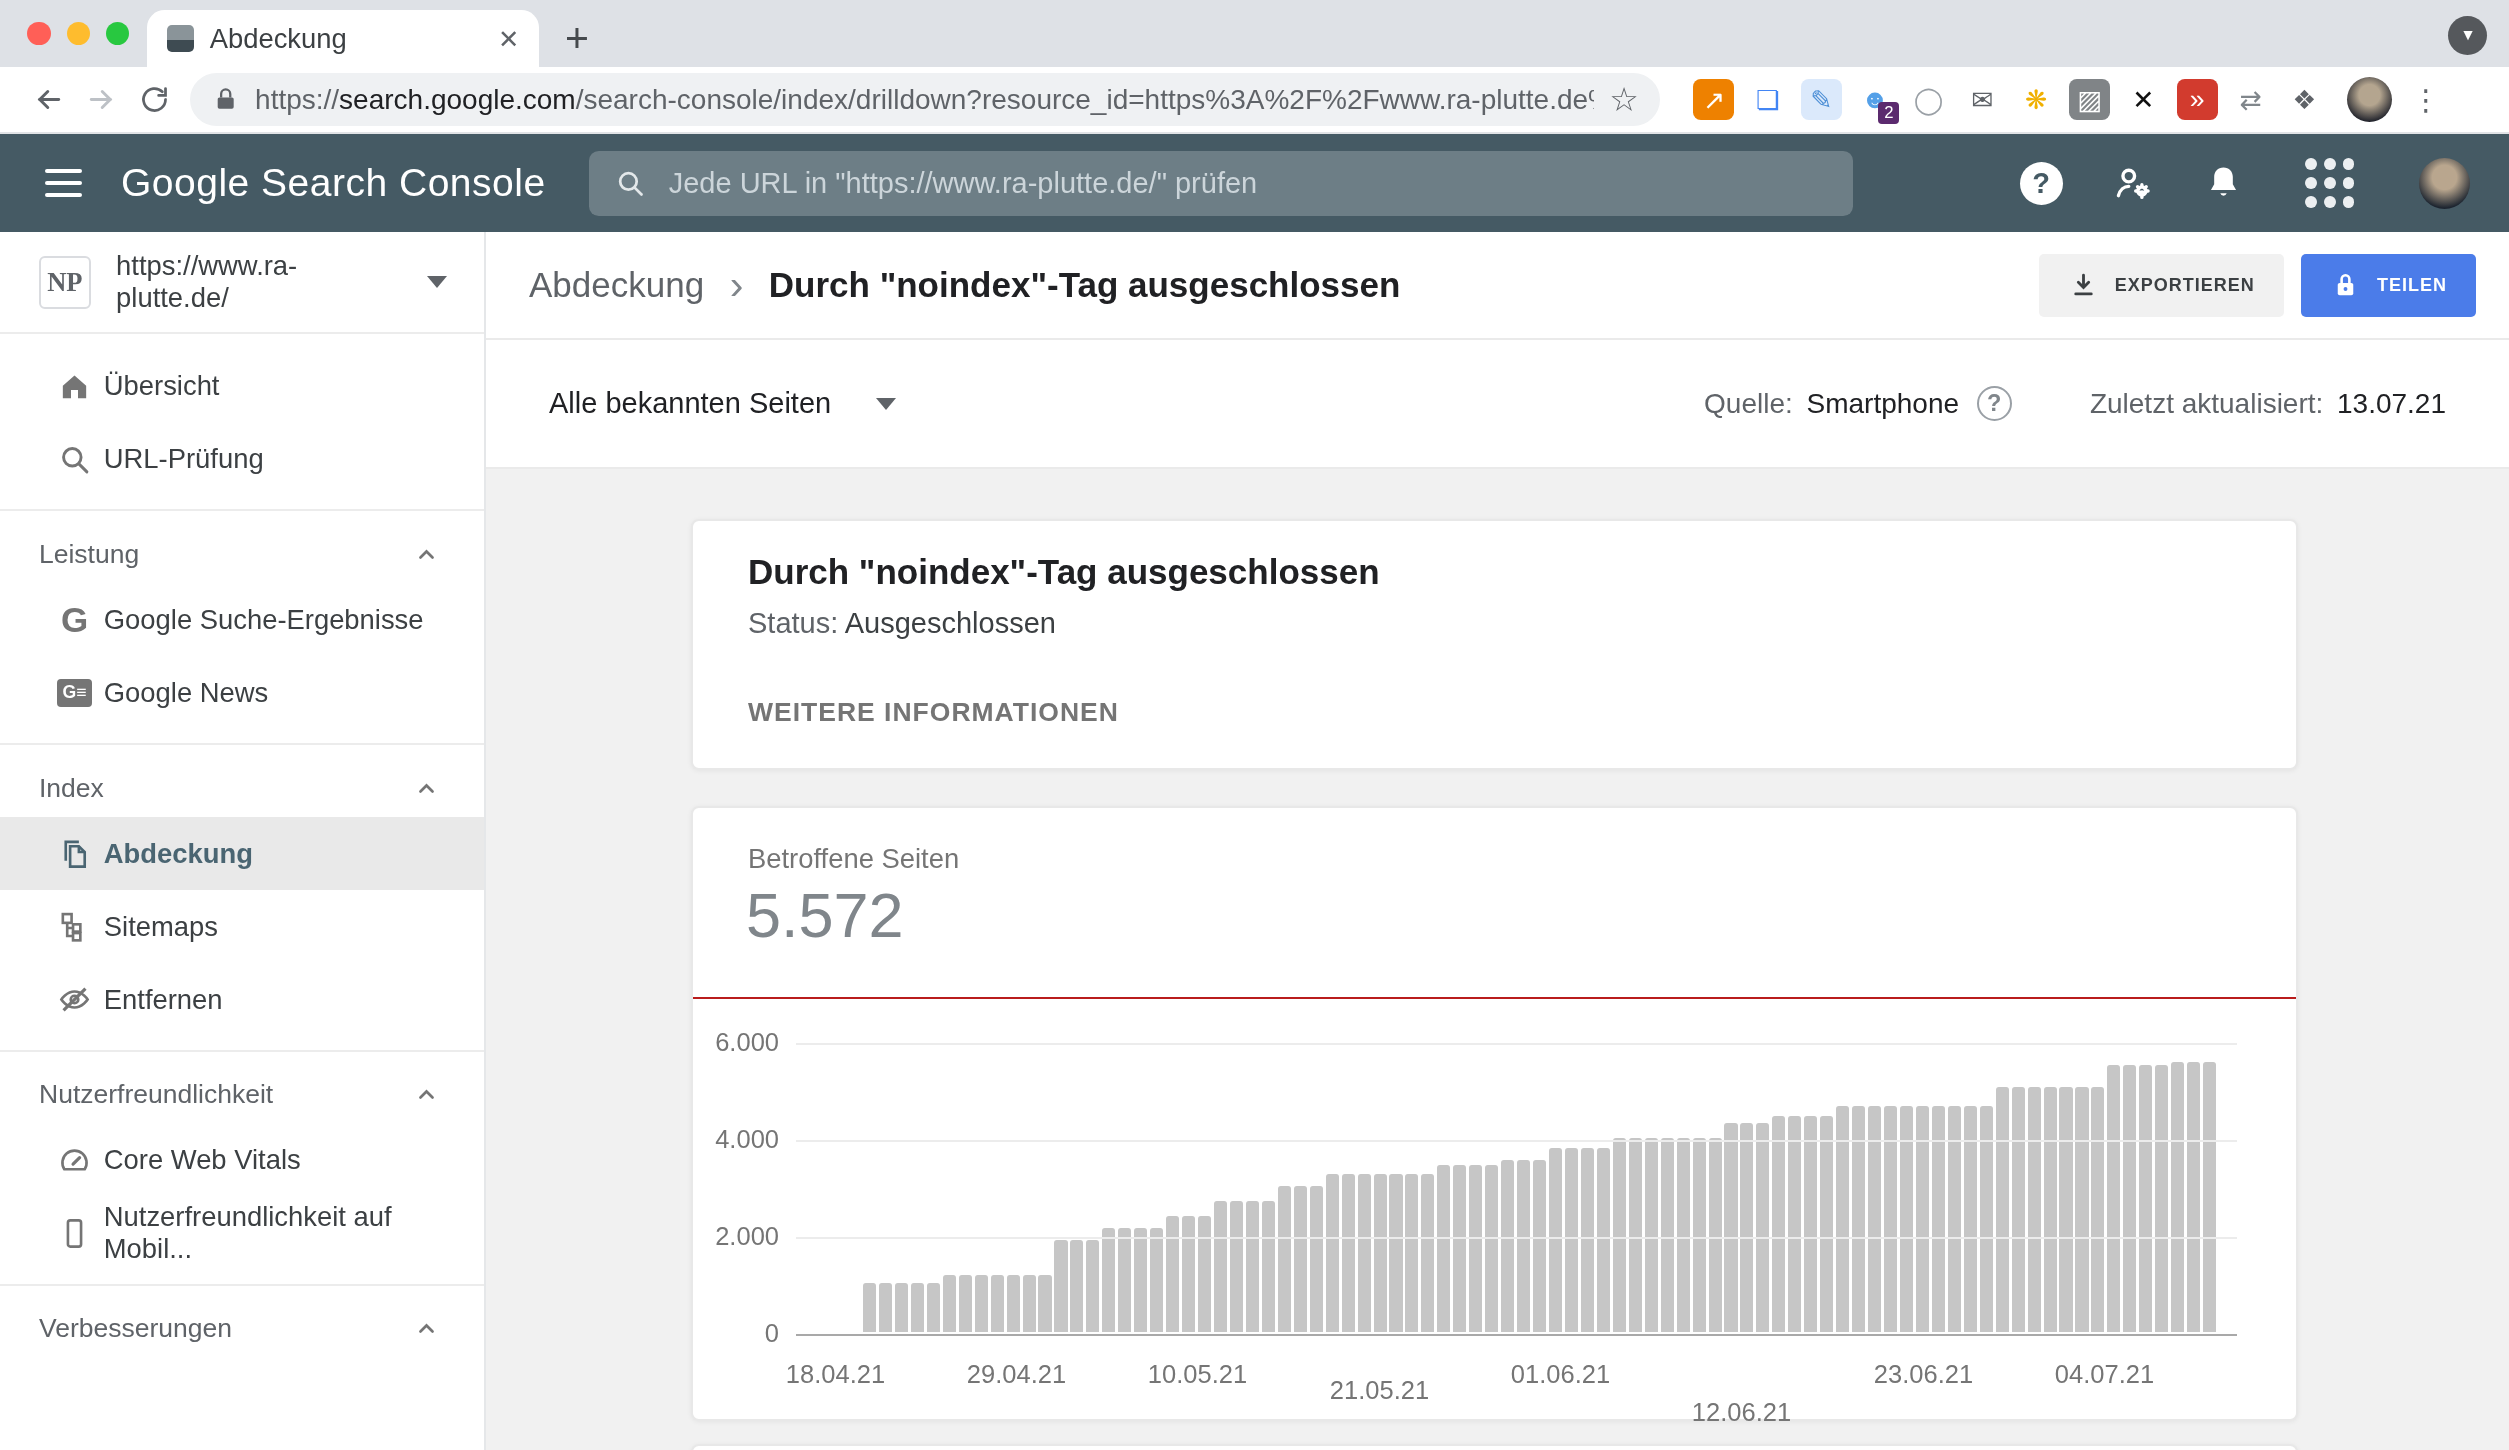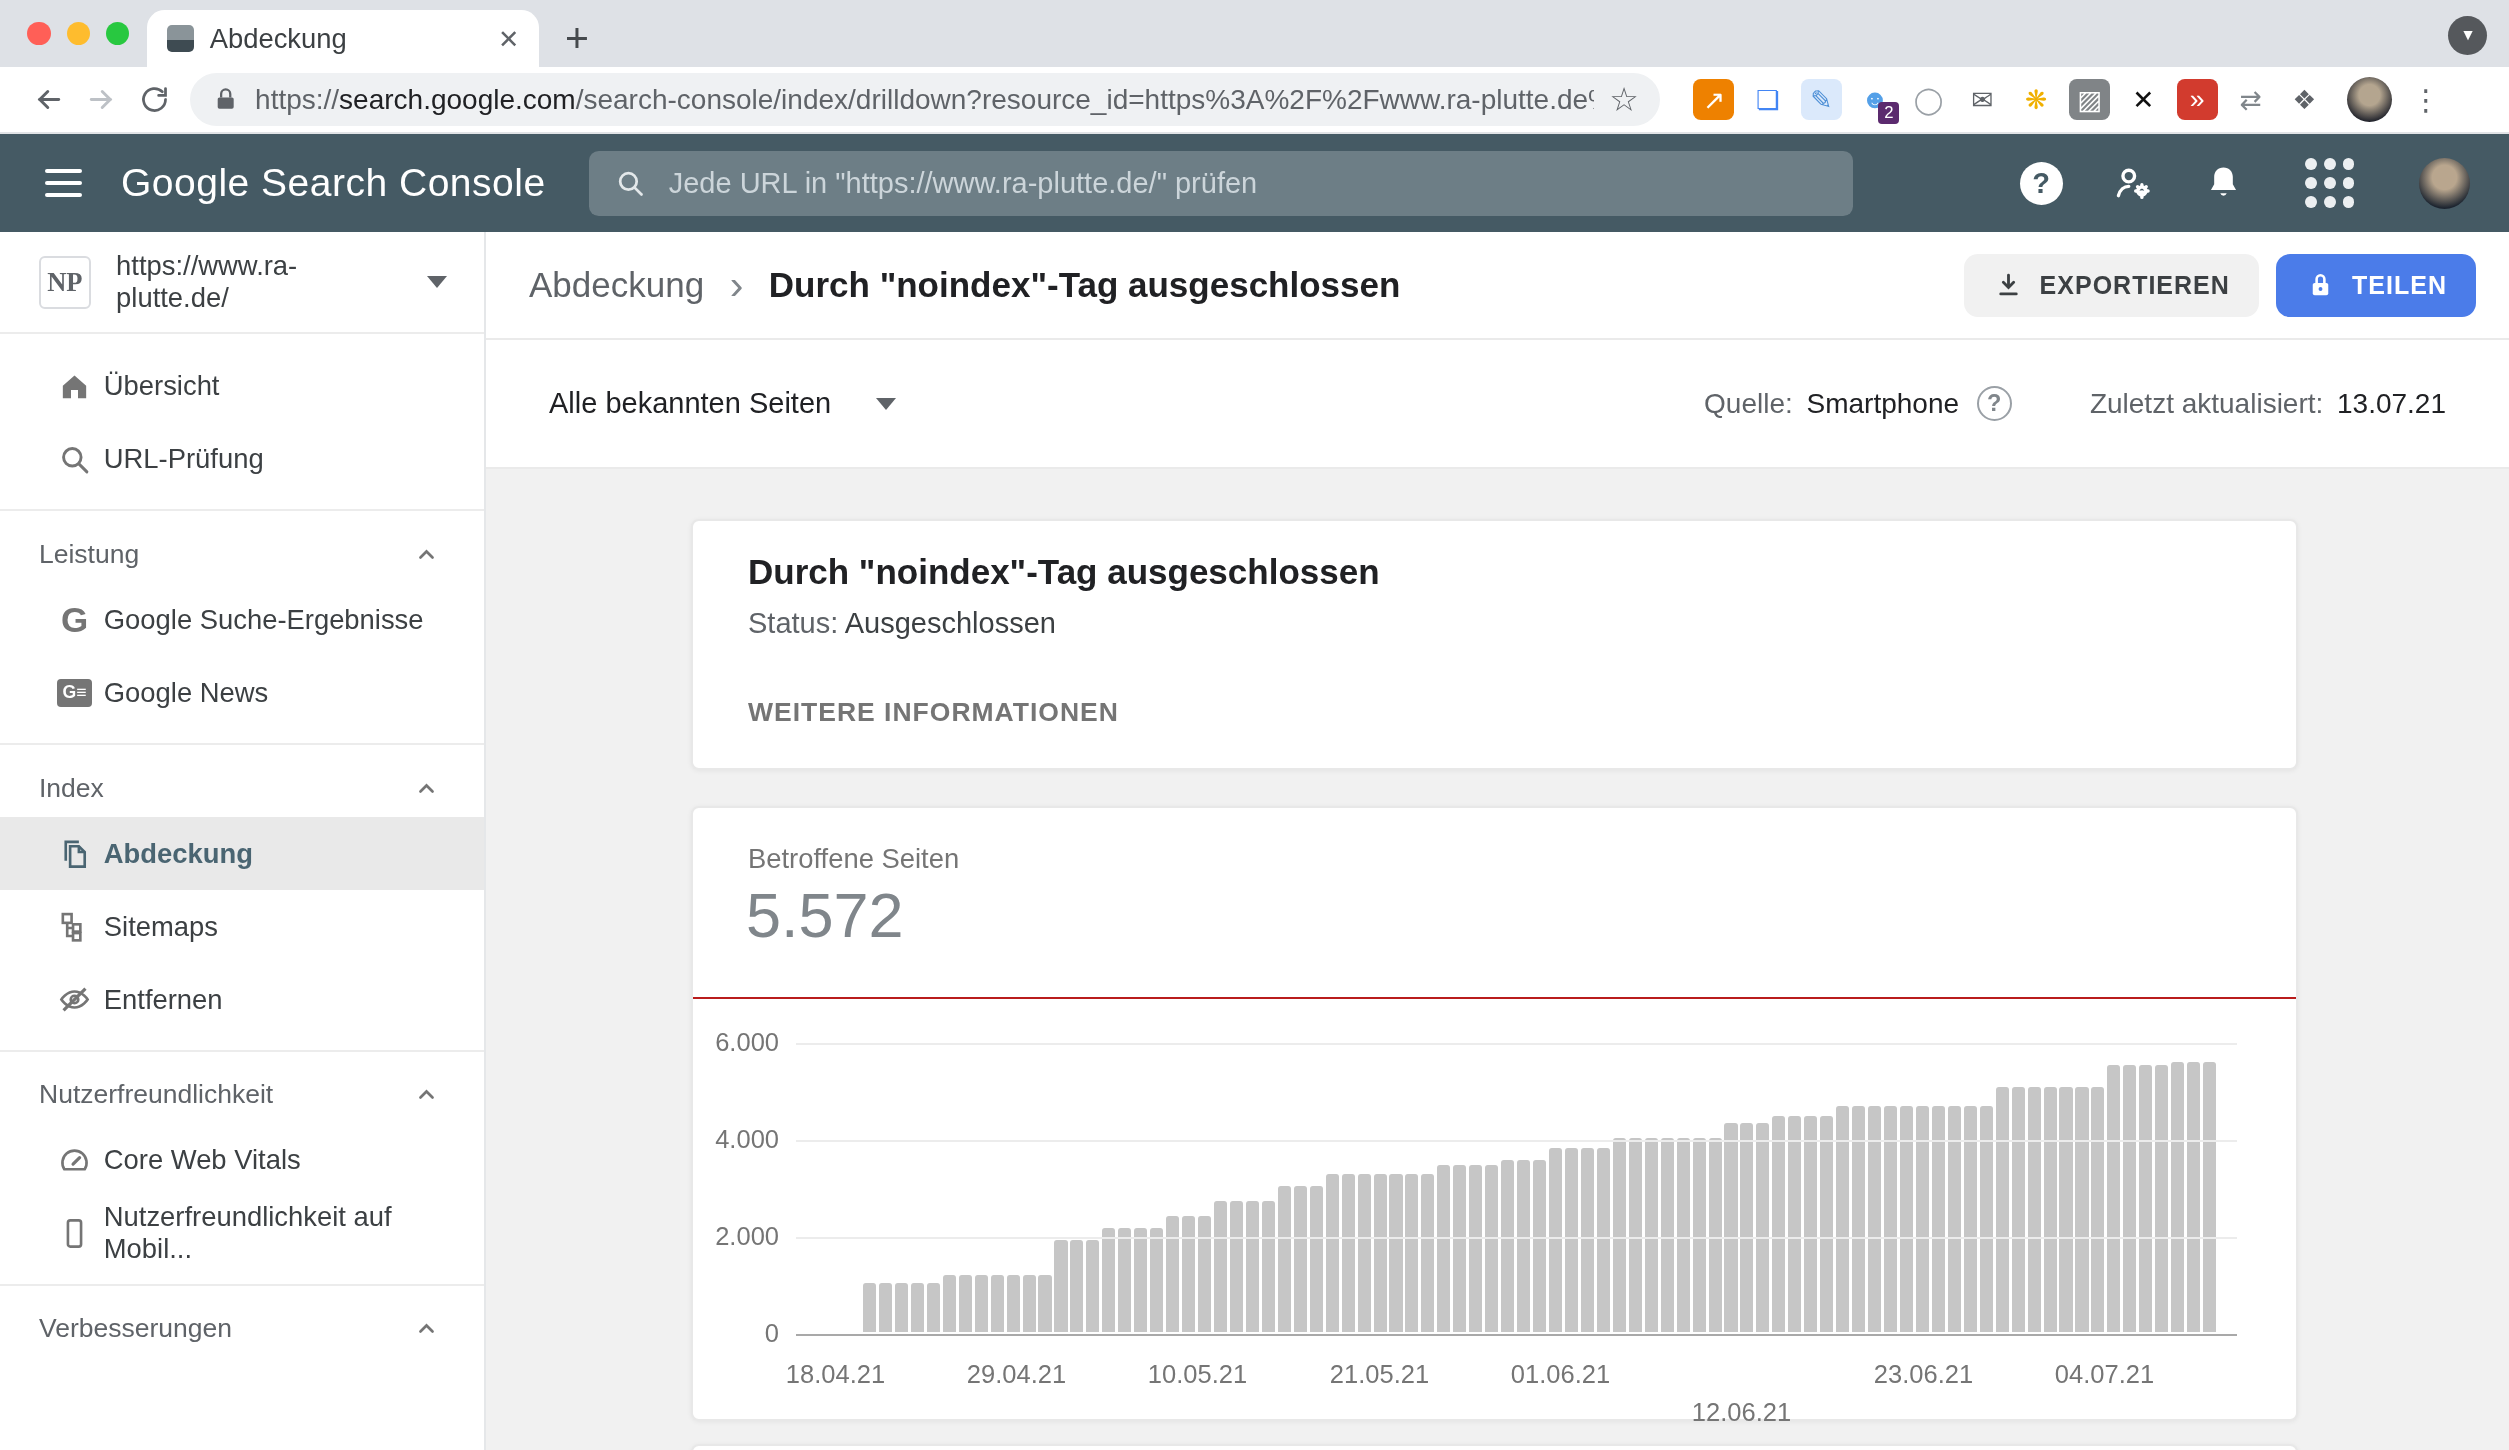--- a/index.html
+++ b/index.html
@@ -69,22 +69,22 @@
   .nav-item.selected{background:#e9e9e9;color:#4a6572;font-weight:700}
   .sec-div{border-top:2px solid #ececec;margin-top:13.7px}
   .sec-head{display:flex;align-items:center;padding:27.4px 43px 13.7px 39px;font-size:26.5px;color:#5f6368}
   .sec-head .chev{margin-left:auto}
 
   .content{flex:1;display:flex;flex-direction:column;background:#fff;min-width:0}
   .bc-row{height:108px;border-bottom:2px solid #eaeaea;display:flex;align-items:center;padding:0 33px 0 43px;flex:none}
   .bc-parent{font-size:35px;color:#5f6368}
   .bc-sep{font-size:41px;color:#80868b;margin:0 25.5px;line-height:35px}
   .bc-current{font-size:35px;color:#202124;font-weight:700}
-  .btn{height:63px;border-radius:14px;display:flex;align-items:center;justify-content:center;gap:15.7px;
-       font-size:25px;font-weight:700;letter-spacing:1px;padding:0 29px;flex:none}
+  .btn{height:63px;border-radius:5px;display:flex;align-items:center;justify-content:center;gap:15.7px;
+       font-size:18px;font-weight:700;letter-spacing:1px;padding:0 29px;flex:none}
   .btn.export{background:#f1f1f1;color:#3c4043;margin-left:auto}
   .btn.share{background:#4b7ce9;color:#fff;margin-left:17.6px}
 
   .filter-row{height:129px;border-bottom:2px solid #eaeaea;display:flex;align-items:center;
               padding:0 63px 0 63px;flex:none}
   .filter-dd{display:flex;align-items:center;gap:45px;font-size:29px;color:#202124}
   .filter-dd .caret{margin:0}
   .meta{margin-left:auto;display:flex;align-items:center;gap:13.7px;font-size:28px}
   .meta .glabel{color:#5f6368}
   .meta .gval{color:#202124}
@@ -501,21 +501,21 @@
               <div class="ylab" style="top: 31px;">6.000</div>
               <div class="gline" style="top: 141px;"></div>
               <div class="ylab" style="top: 128px;">4.000</div>
               <div class="gline" style="top: 238px;"></div>
               <div class="ylab" style="top: 225px;">2.000</div>
               <div class="gline zero" style="top: 335px;"></div>
               <div class="ylab" style="top: 322px;">0</div>
               <div class="xlab" style="left: 69px;">18.04.21</div>
               <div class="xlab" style="left: 250px;">29.04.21</div>
               <div class="xlab" style="left: 431px;">10.05.21</div>
-              <div class="xlab" style="left: 613px;">21.05.21</div>
+              <div class="xlab" style="left: 613px; margin-top: 16px;">21.05.21</div>
               <div class="xlab" style="left: 794px;">01.06.21</div>
               <div class="xlab" style="left: 975px; margin-top: 38px;">12.06.21</div>
               <div class="xlab" style="left: 1157px;">23.06.21</div>
               <div class="xlab" style="left: 1338px;">04.07.21</div>
             </div>
         </div>
 
         <div class="card sliver"></div>
       </div>
     </div>

